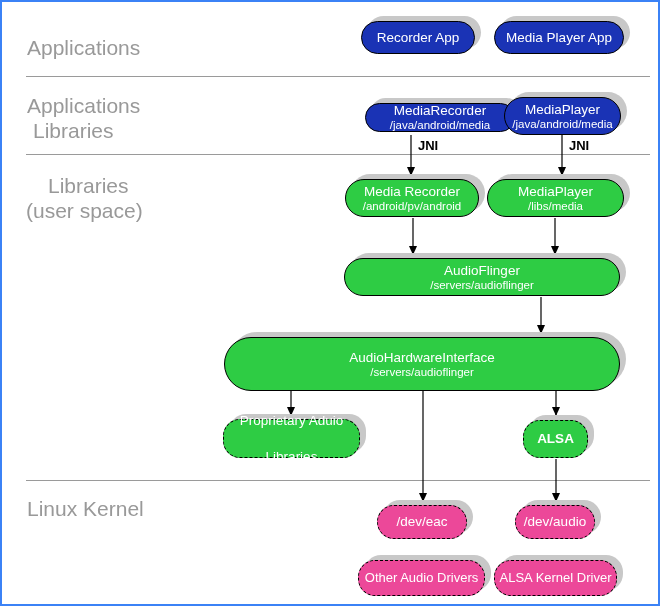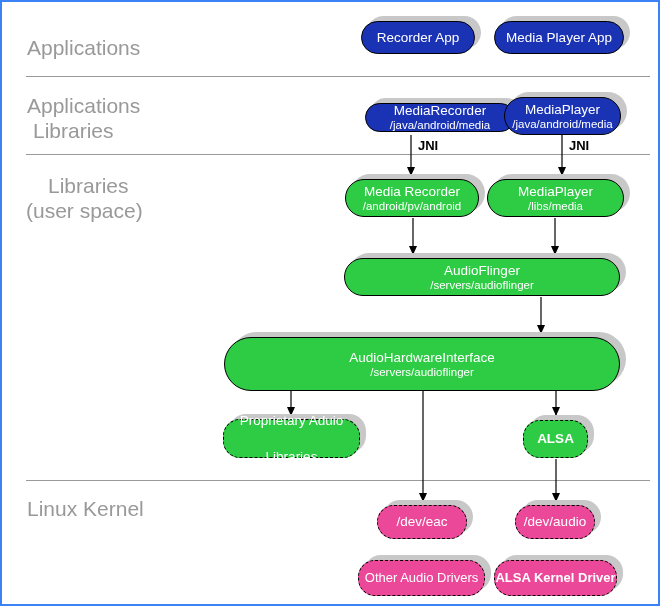--- a/index.html
+++ b/index.html
@@ -146,17 +146,17 @@
 
   <div class="pill red dashed" style="left:375px; top:503px; width:90px; height:34px;">
     <div class="pill-label">/dev/eac</div>
   </div>
   <div class="pill red dashed" style="left:356px; top:558px; width:127px; height:36px;">
     <div class="pill-label" style="font-size:13px;">Other Audio Drivers</div>
   </div>
   <div class="pill red dashed" style="left:513px; top:503px; width:80px; height:34px;">
     <div class="pill-label">/dev/audio</div>
   </div>
-  <div class="pill red dashed" style="left:492px; top:558px; width:123px; height:36px;font-weight:bold;">
+  <div class="pill red dashed" style="left:492px; top:558px; width:123px; height:36px;">
     <div class="pill-label" style="font-size:13px;">ALSA Kernel Driver</div>
   </div>
 
 </div>
 
 </body></html>

